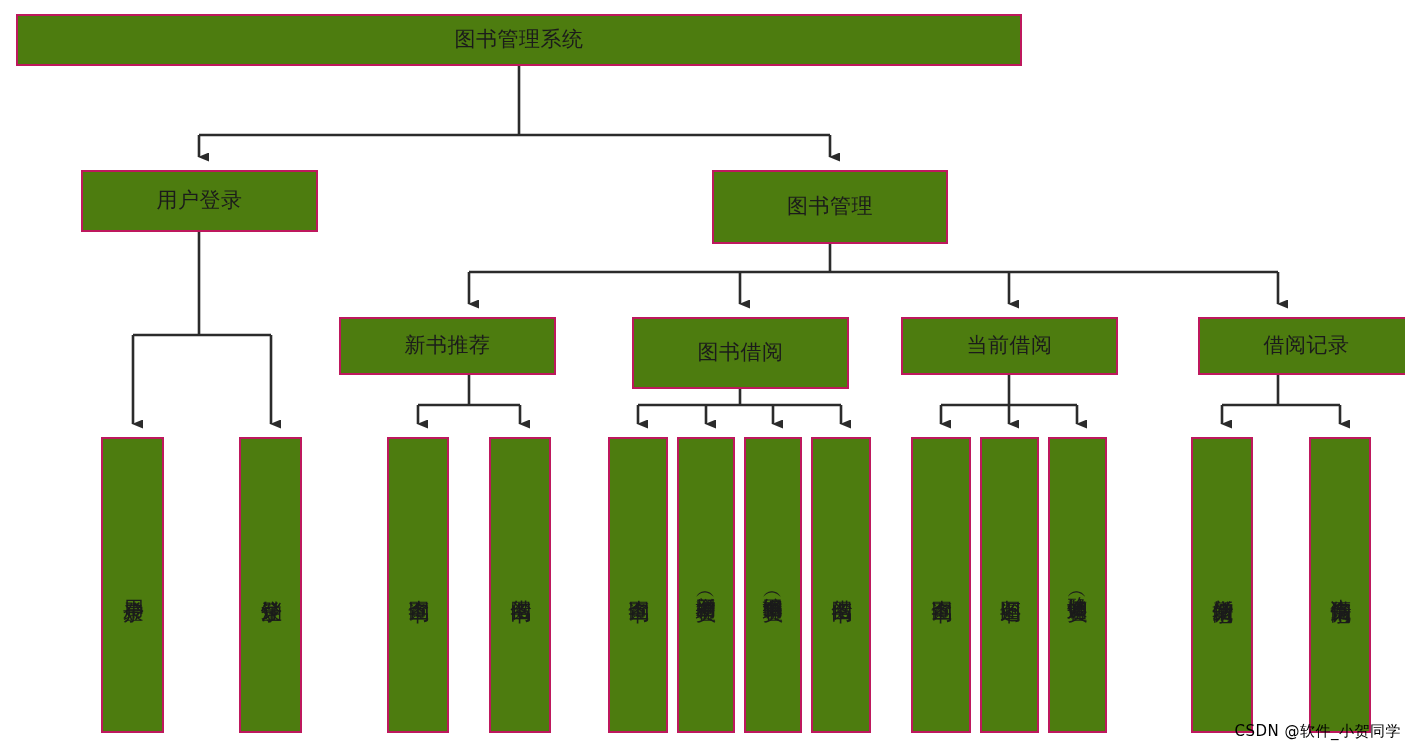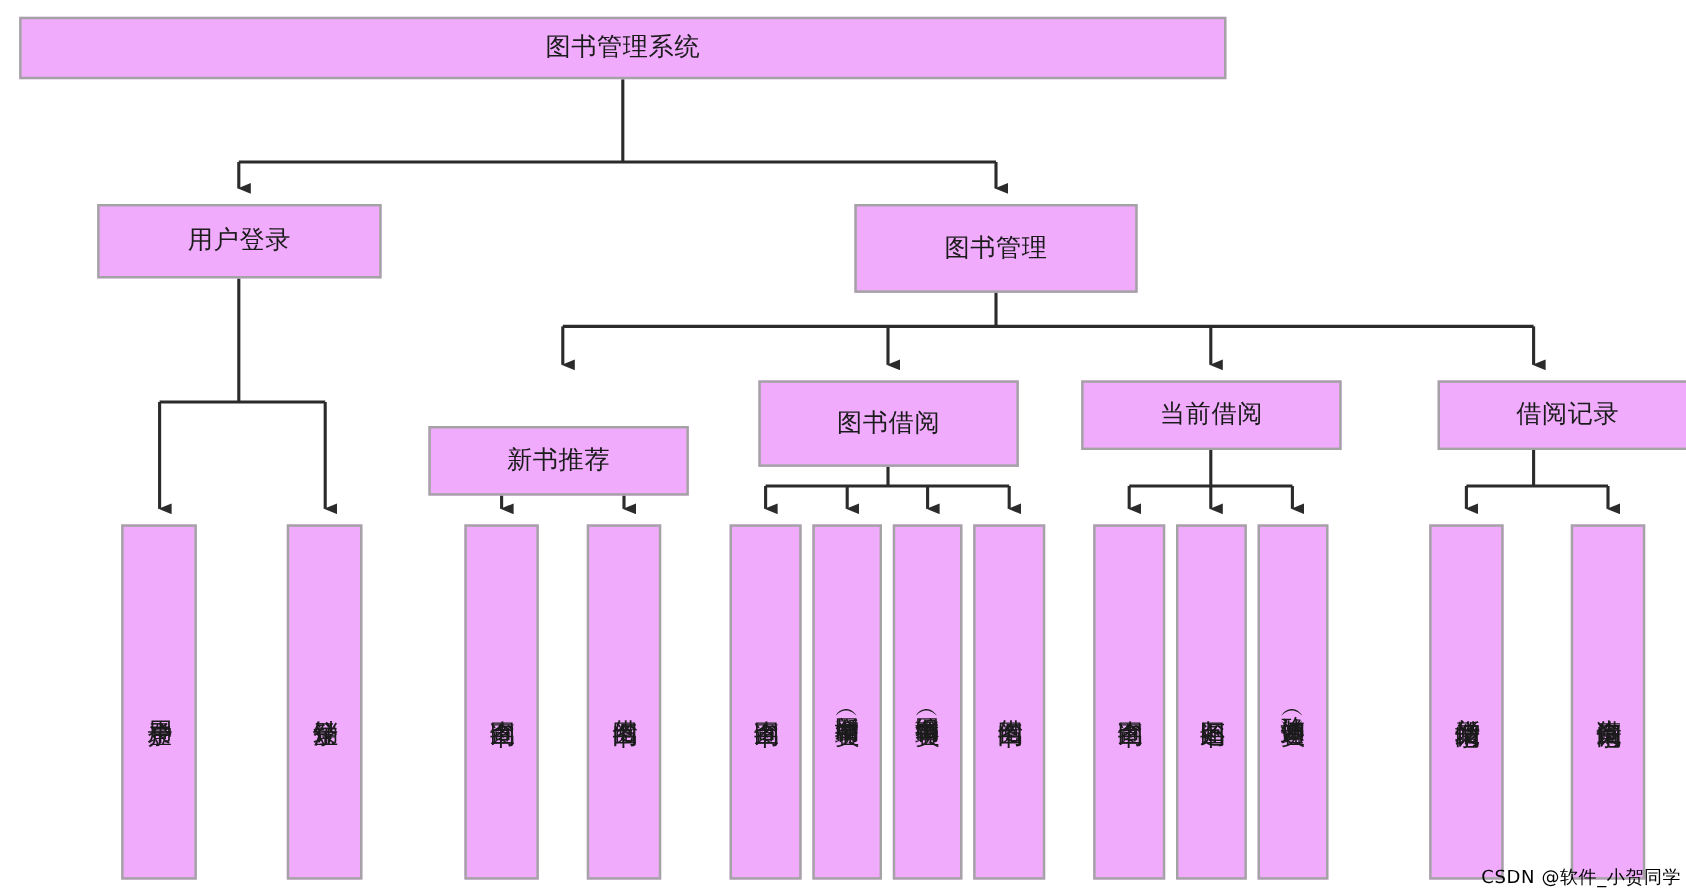--- a/index.html
+++ b/index.html
@@ -20,22 +20,22 @@
   #edge-layer {
     position: absolute;
     left: 0;
     top: 0;
     width: 1405px;
     height: 747px;
   }
   .node {
     position: absolute;
     box-sizing: border-box;
-    border: 2px solid #a3a3a3;
-    background: #f0abfc;
+    border: 2px solid #be185d;
+    background: #4d7c0f;
     display: flex;
     align-items: center;
     justify-content: center;
     color: #1b1b1b;
   }
   .node.horiz .node-label {
     font-size: 21px;
     line-height: 1.2;
     letter-spacing: 0.5px;
     white-space: nowrap;
@@ -128,21 +128,21 @@
     <span class="node-label">图书管理系统</span>
   </div>
 
   <div class="node horiz" style="left:81px; top:170px; width:237px; height:62px;">
     <span class="node-label">用户登录</span>
   </div>
   <div class="node horiz" style="left:712px; top:170px; width:236px; height:74px;">
     <span class="node-label">图书管理</span>
   </div>
 
-  <div class="node horiz" style="left:357px; top:317px; width:217px; height:58px;margin-top:38px;">
+  <div class="node horiz" style="left:339px; top:317px; width:217px; height:58px;">
     <span class="node-label">新书推荐</span>
   </div>
   <div class="node horiz" style="left:632px; top:317px; width:217px; height:72px;">
     <span class="node-label">图书借阅</span>
   </div>
   <div class="node horiz" style="left:901px; top:317px; width:217px; height:58px;justify-content:center;">
     <span class="node-label">当前借阅</span>
   </div>
   <div class="node horiz" style="left:1170px; top:317px; width:217px; height:58px;margin-left:28px;">
     <span class="node-label">借阅记录</span>

